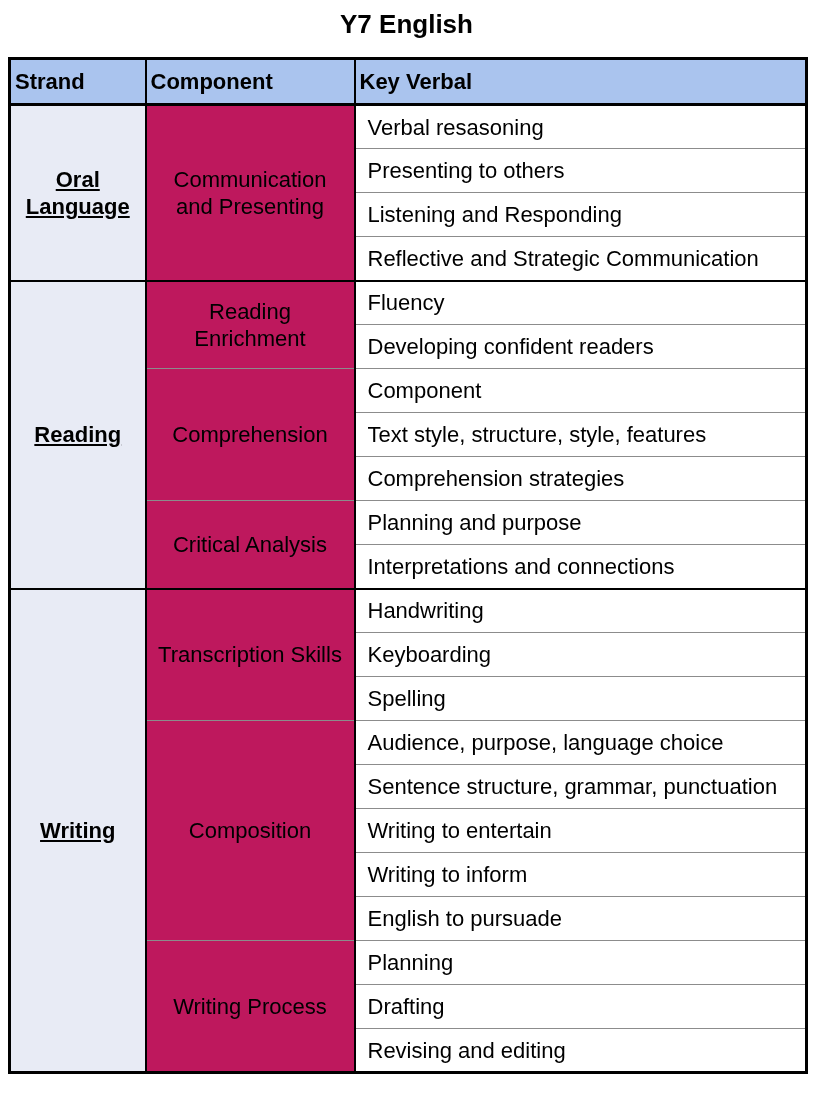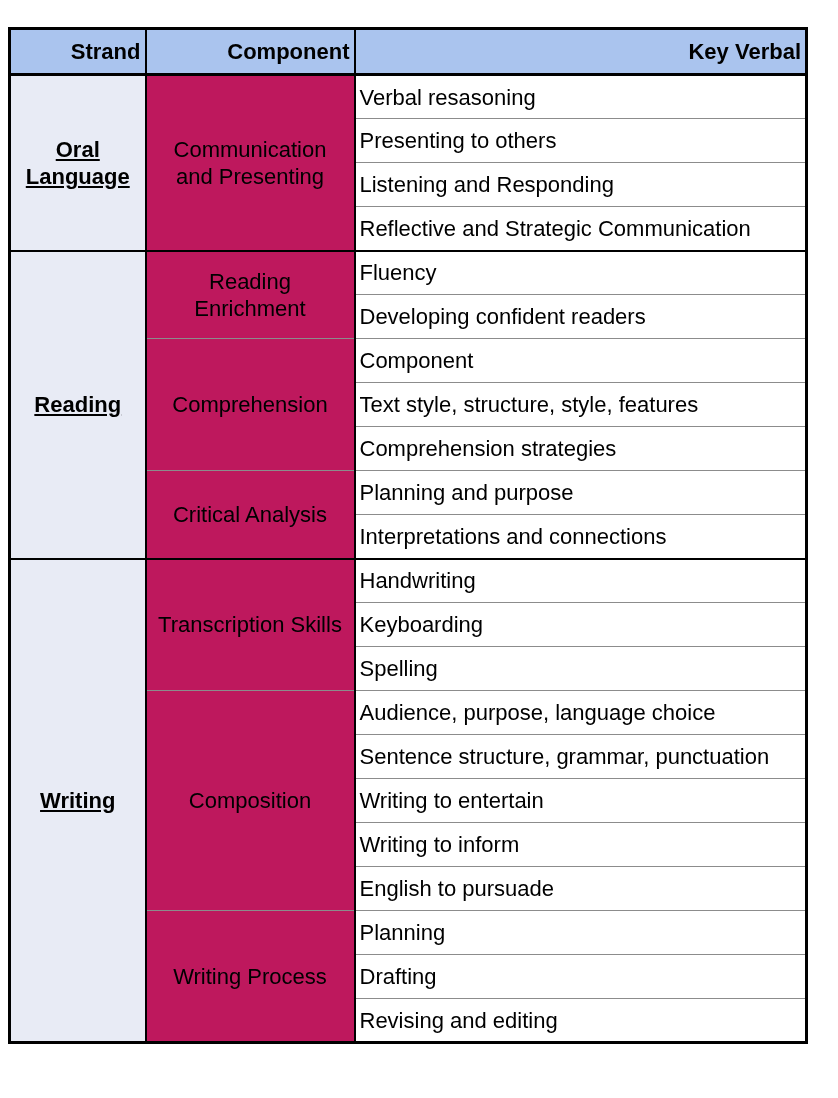--- a/index.html
+++ b/index.html
@@ -38,21 +38,21 @@
   }
   col.col-strand    { width: 136px; }
   col.col-component { width: 209px; }
   col.col-skills    { width: 452px; }
 
   th {
     background: var(--header-bg);
     font-size: 22px;
     font-weight: bold;
     height: 46px;
-    text-align: right;
+    text-align: left;
     vertical-align: middle;
     border: 2px solid var(--border-black);
     border-bottom: 3px solid var(--border-black);
     padding: 0 4px;
     margin-top: 29px;
   }
   td { font-size: 22px; line-height: 27px; vertical-align: middle; }
 
   td.strand-cell {
     background: var(--strand-bg);
@@ -68,28 +68,29 @@
     border-left: 2px solid var(--border-black);
     border-right: 2px solid var(--border-black);
     border-top: 1px solid var(--divider-gray);
     padding: 0 8px;
   }
   td.skill-cell {
     background: #ffffff;
     text-align: left;
     height: 44px;
     border-top: 1px solid var(--divider-gray);
-    padding: 0 4px;
+    padding: 0 12px;
   }
   td.strand-start { border-top: 2px solid var(--border-black); }
 </style>
 </head>
 <body>
 
 <div class="page">
+  <div class="page-title">Y7 English</div>
 
   <table class="curriculum">
     <colgroup>
       <col class="col-strand">
       <col class="col-component">
       <col class="col-skills">
     </colgroup>
     <thead>
       <tr>
         <th>Strand</th>

